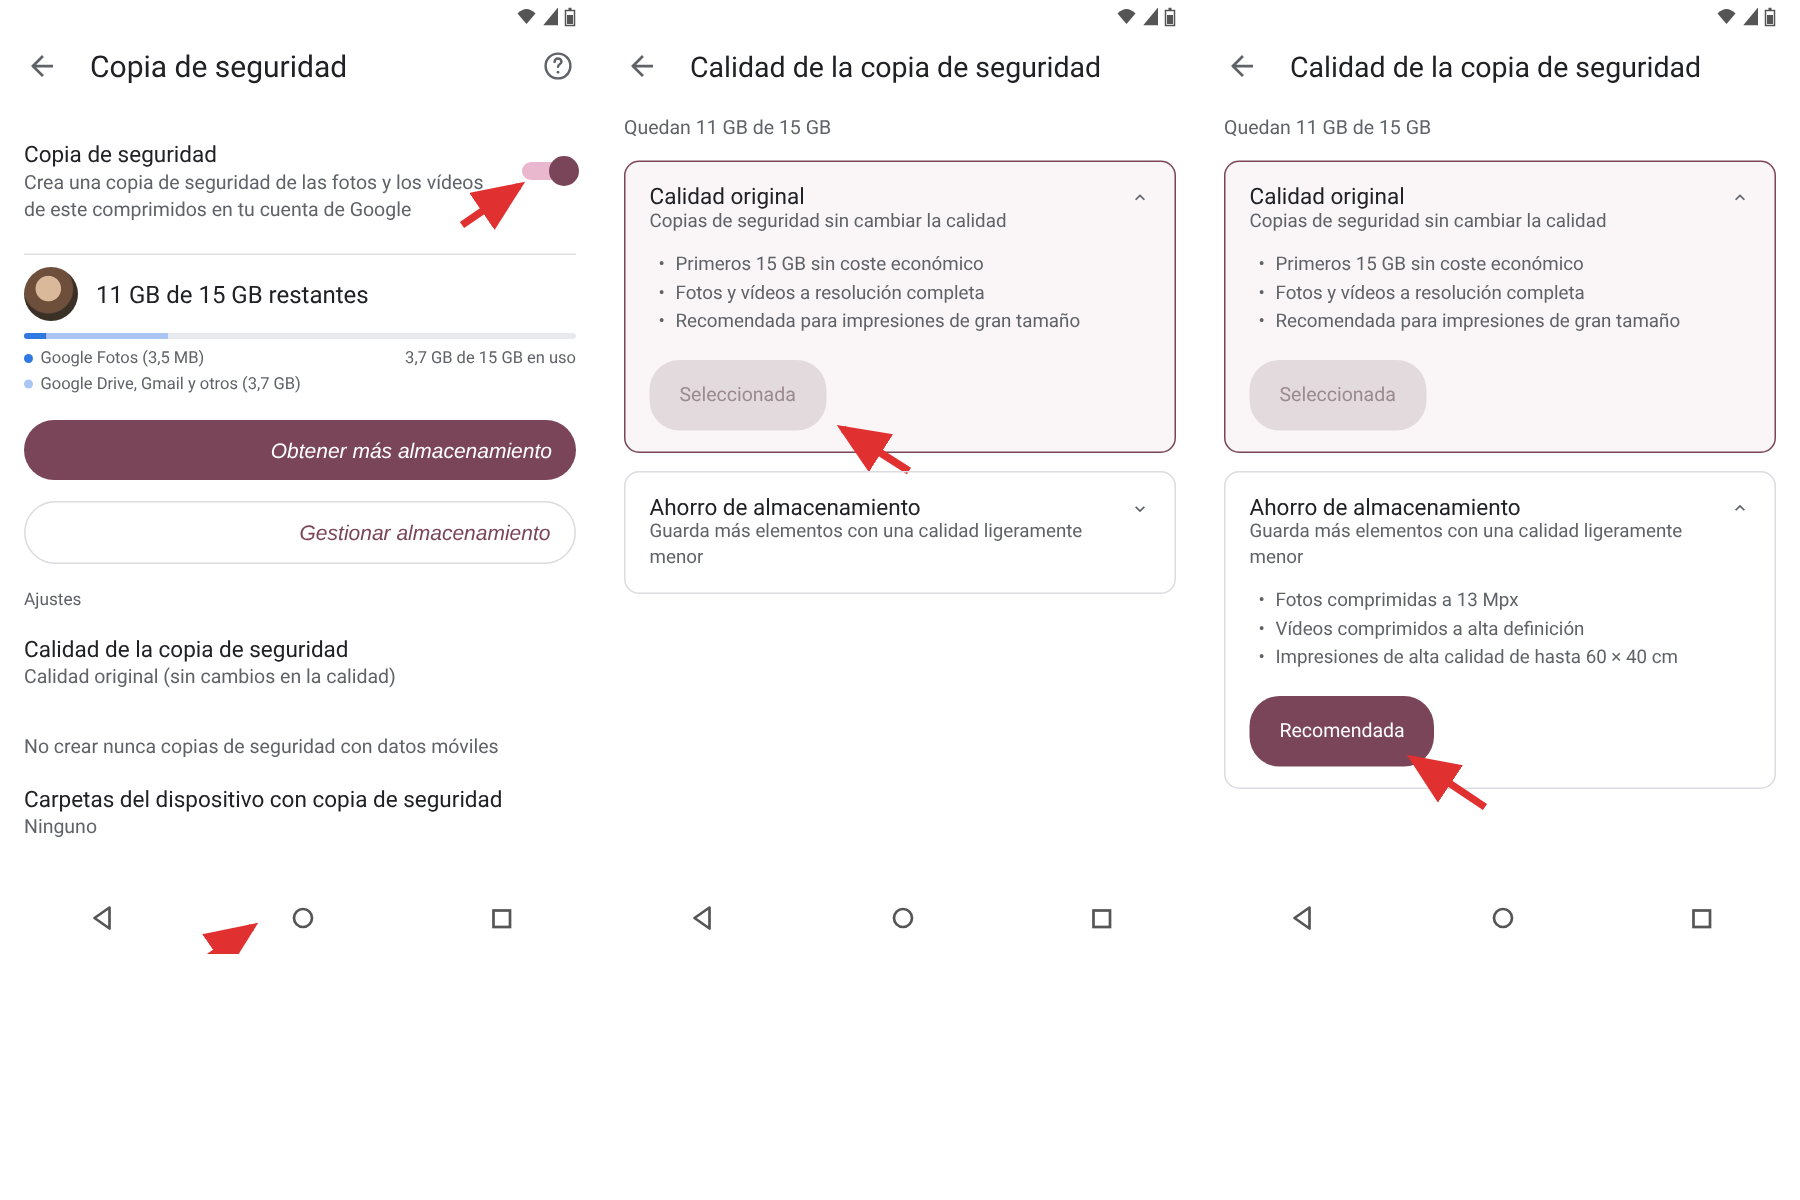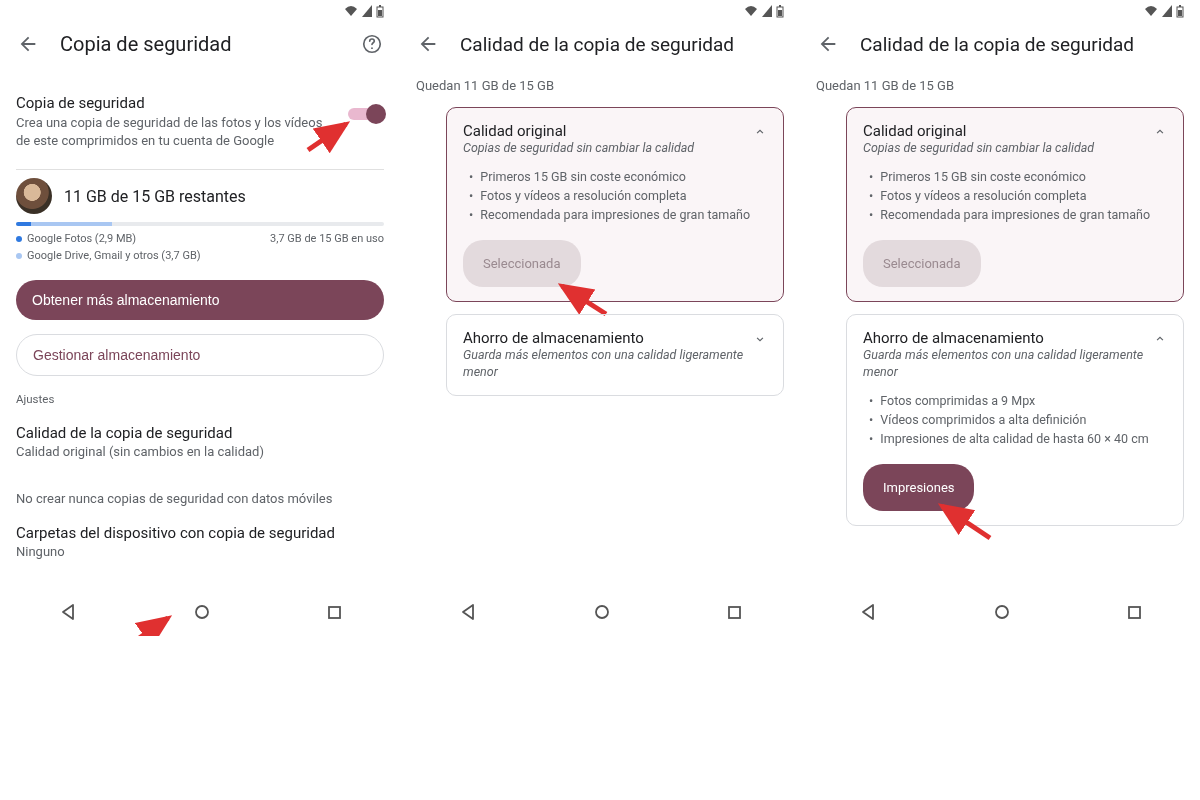--- a/index.html
+++ b/index.html
@@ -80,45 +80,44 @@
   }
   .bar .seg1 { background:#2f79e0; }
   .bar .seg2 { background:#a9c7f2; }
   .legend { display:flex; justify-content:space-between; font-size:11px; color:#5f6368; margin-top:6px;}
   .legend .lft span.dot{
     display:inline-block; width:6px; height:6px; border-radius:50%; margin-right:5px;
   }
   .legend .lft div{ margin-bottom:4px;}
   .btn {
     width:100%; border-radius:22px; padding:12px 16px; font-size:14px;
-    text-align:left; margin-top:14px; cursor:pointer; border:none;
+    text-align:right; margin-top:14px; cursor:pointer; border:none;font-style:italic;
   }
   .btn.primary { background:#7b4559; color:#fff; }
   .btn.outline { background:#fff; color:#7b4559; border:1px solid #dadce0; }
   .setting-item { margin-top:18px; }
   .setting-item .t { font-size:15px; color:#202124;}
   .setting-item .s { font-size:13px; color:#5f6368; margin-top:2px;}
   .navbar {
     position:absolute; bottom:4px; left:0; right:0; height:40px;
     display:flex; justify-content:space-around; align-items:center;
     color:#555;
   }
 
   
   .quota { font-size:13px; color:#5f6368; margin:8px 0 14px;}
   .card {
     border:1px solid #dadce0; border-radius:10px; padding:14px 16px; margin-bottom:12px;
     position:relative;
-    margin-left:30px;
   }
   .card.selected { border:1.5px solid #7b4559; background:#faf5f7;}
   .card .c-head { display:flex; align-items:flex-start;}
   .card .c-head .c-txt { flex:1;}
   .card .c-title { font-size:15px; color:#202124;}
-  .card .c-sub { font-size:12.5px; color:#5f6368; line-height:1.35;font-style:italic;}
+  .card .c-sub { font-size:12.5px; color:#5f6368; line-height:1.35;}
   .card ul { list-style:none; margin-top:12px; padding-left:6px;}
   .card ul li { font-size:12.5px; color:#5f6368; margin-bottom:4px;}
   .card ul li:before { content:"• "; color:#5f6368; margin-right:4px;}
   .pill {
     display:inline-block; padding:16px 20px; border-radius:20px; font-size:13px;
     margin-top:14px;
   }
   .pill.disabled { background:#e3dadd; color:#9a8a90;}
   .pill.active { background:#7b4559; color:#fff;}
   .chev { color:#5f6368; flex-shrink:0; margin-left:8px; margin-top:2px;}
@@ -181,21 +180,21 @@
   <div class="account-row">
     <div class="avatar"></div>
     <div class="storage-text">11 GB de 15 GB restantes</div>
   </div>
   <div class="bar">
     <div class="seg1" style="width:4%"></div>
     <div class="seg2" style="width:22%"></div>
   </div>
   <div class="legend">
     <div class="lft">
-      <div><span class="dot" style="background:#2f79e0"></span><span>Google Fotos (2,9 MB)</span></div>
+      <div><span class="dot" style="background:#2f79e0"></span><span>Google Fotos (3,5 MB)</span></div>
       <div><span class="dot" style="background:#a9c7f2"></span><span>Google Drive, Gmail y otros (3,7 GB)</span></div>
     </div>
     <div>3,7 GB de 15 GB en uso</div>
   </div>
 
   <button class="btn primary">Obtener más almacenamiento</button>
   <button class="btn outline">Gestionar almacenamiento</button>
 
   <div class="label" style="margin-top:16px">Ajustes</div>
 
@@ -354,25 +353,25 @@
         <div class="c-title">Ahorro de almacenamiento</div>
         <div class="c-sub">Guarda más elementos con una calidad ligeramente menor</div>
       </div>
       <div class="chev">
         <svg width="14" height="14" viewBox="0 0 24 24">
             <path d="M7 14l5-5 5 5" fill="none" stroke="#5f6368" stroke-width="2"></path>
           </svg>
       </div>
     </div>
     <ul>
-      <li>Fotos comprimidas a 9 Mpx</li>
+      <li>Fotos comprimidas a 13 Mpx</li>
       <li>Vídeos comprimidos a alta definición</li>
       <li>Impresiones de alta calidad de hasta 60 × 40 cm</li>
     </ul>
-    <div class="pill active">Impresiones</div>
+    <div class="pill active">Recomendada</div>
   </div>
 
   <svg style="position:absolute; left:128px; top:502px;" width="80" height="44">
     <line x1="62" y1="36" x2="14" y2="4" stroke="#e03030" stroke-width="5" marker-end="url(#ah1)"></line>
   </svg>
 
   <div class="navbar">
     <svg width="18" height="18">
         <path d="M14 2 L4 9 L14 16 Z" fill="none" stroke="#555" stroke-width="1.8" stroke-linejoin="round"></path>
       </svg>

